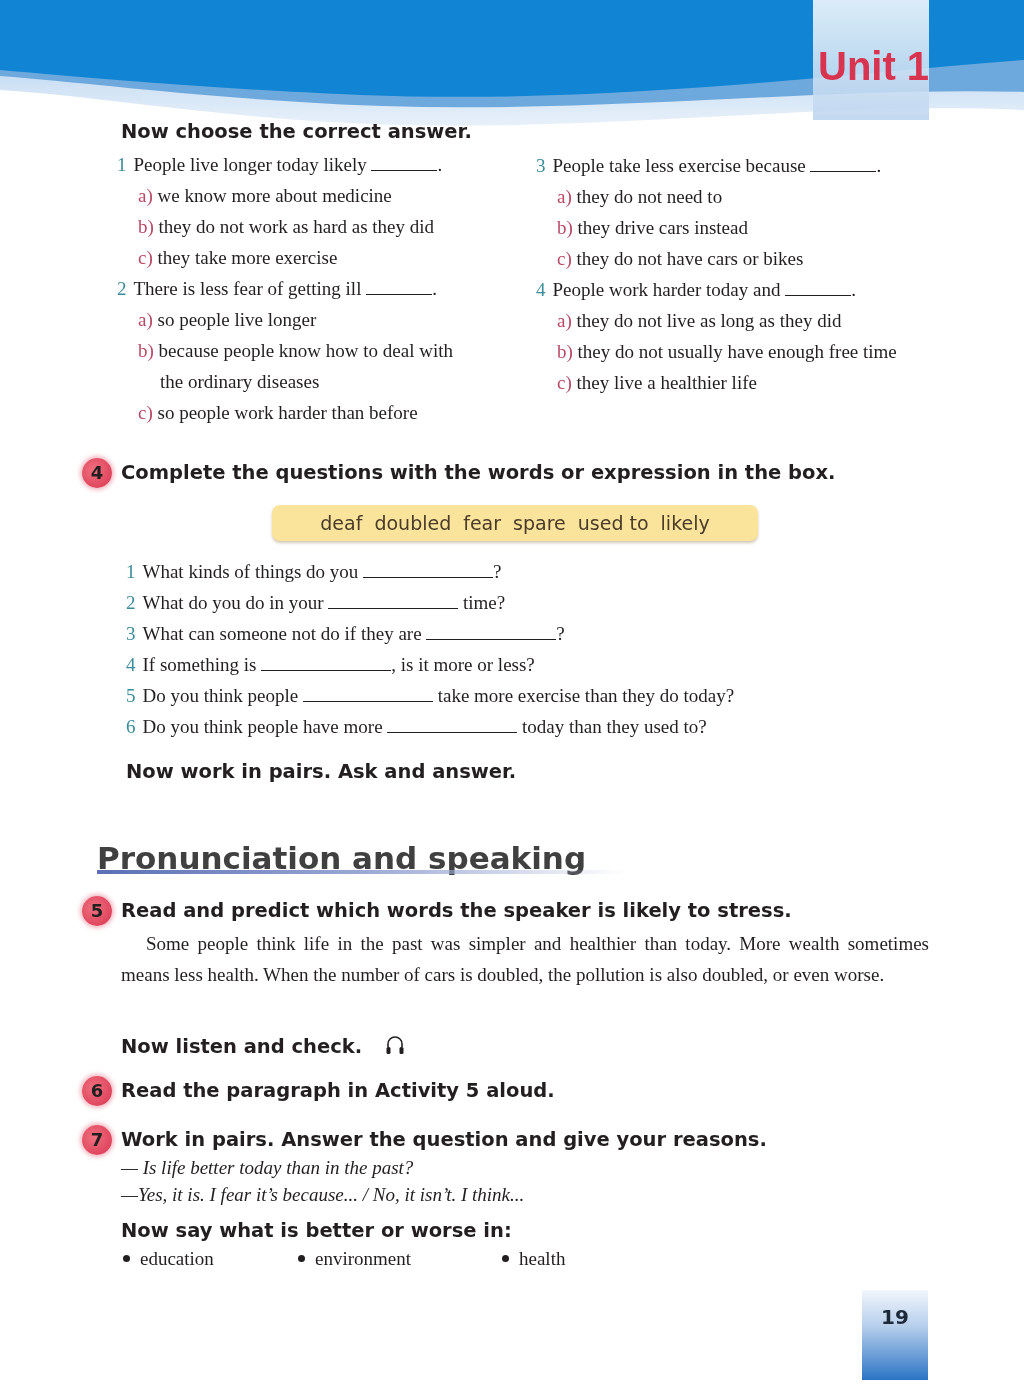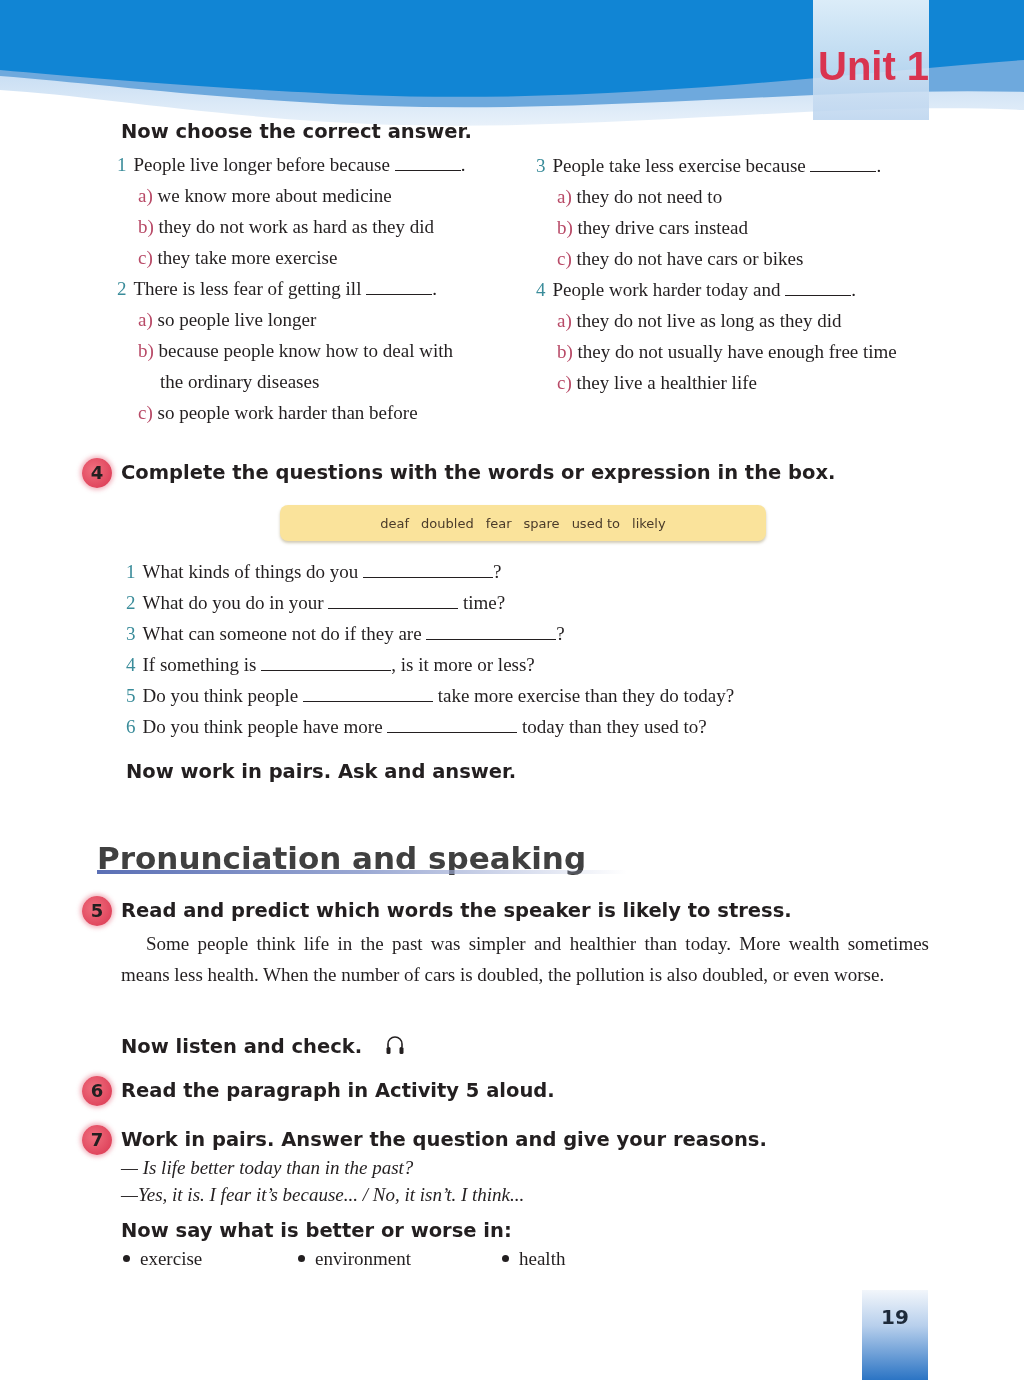--- a/index.html
+++ b/index.html
@@ -14,24 +14,24 @@
   .instr{position:absolute;font-family:"DejaVu Sans",sans-serif;font-weight:bold;font-size:19.5px;color:#231f20;}
   .line{position:absolute;font-size:19px;white-space:nowrap;}
   .num{color:#3a8c9a;margin-right:7px;}
   .opt{color:#b84a67;}
   .blank{display:inline-block;border-bottom:1px solid #231f20;height:14px;vertical-align:baseline;}
   .badge{position:absolute;width:30px;height:30px;border-radius:50%;
       background:radial-gradient(circle at 40% 40%,#f0707f,#d9344f);
       box-shadow:0 0 4px 2px rgba(217,52,79,0.35);
       font-family:"DejaVu Sans",sans-serif;font-weight:bold;font-size:18px;color:#231f20;
       text-align:center;line-height:30px;}
-  .wordbox{position:absolute;left:280px;top:505px;width:486px;height:36px;border-radius:8px;
+  .wordbox{position:absolute;left:272px;top:505px;width:486px;height:36px;border-radius:8px;
       background:#fae39b;box-shadow:0 2px 3px rgba(120,100,40,0.35);display:flex;
       align-items:center;justify-content:center;gap:12px;font-family:"DejaVu Sans",sans-serif;
-      font-size:13px;color:#4a3b2a;}
+      font-size:19px;color:#4a3b2a;}
   .section-title{position:absolute;left:97px;top:840px;font-family:"DejaVu Sans",sans-serif;
       font-weight:bold;font-size:31px;color:#404040;}
   .section-rule{position:absolute;left:97px;top:870px;width:530px;height:4px;
       background:linear-gradient(to right,#5a6fb5,#9aa8d3 50%,rgba(255,255,255,0));}
   .para{position:absolute;left:121px;top:928px;width:808px;font-size:19px;line-height:31px;text-align:justify;}
   .italic{position:absolute;font-style:italic;font-size:19px;white-space:nowrap;}
   .bullet{position:absolute;font-size:19px;white-space:nowrap;}
   .bullet .dot{display:inline-block;width:7px;height:7px;border-radius:50%;background:#231f20;
       margin-right:10px;vertical-align:middle;position:relative;top:-2px;}
   .page-tab{position:absolute;left:862px;top:1290px;width:66px;height:90px;
@@ -55,21 +55,21 @@
     <path d="M0 0 H1024 V92 C800 86 560 120 300 102 C170 94 80 82 0 76 Z" fill="#6ea9dd"></path>
     <path d="M0 0 H1024 V60 C850 72 620 105 360 95 C200 88 90 78 0 70 Z" fill="#1185d4"></path>
   </svg>
   <div class="unit-tab"></div>
   <div class="unit-label">Unit 1</div>
 </div>
 
 <div class="instr" style="left:121px;top:120px;">Now choose the correct answer.</div>
 
 <div class="line" style="left:117px;top:154px;">
-  <span class="num">1</span><span>People live longer before because</span>
+  <span class="num">1</span><span>People live longer today likely</span>
   <span class="blank" style="width:66px;"></span><span>.</span>
 </div>
 <div class="line" style="left:138px;top:185px;"><span class="opt">a)</span> <span>we know more about medicine</span></div>
 <div class="line" style="left:138px;top:216px;"><span class="opt">b)</span> <span>they do not work as hard as they did</span></div>
 <div class="line" style="left:138px;top:247px;"><span class="opt">c)</span> <span>they take more exercise</span></div>
 
 <div class="line" style="left:117px;top:278px;">
   <span class="num">2</span><span>There is less fear of getting ill</span>
   <span class="blank" style="width:66px;"></span><span>.</span>
 </div>
@@ -152,18 +152,18 @@
 
 <div class="badge" style="left:82px;top:1076px;">6</div>
 <div class="instr" style="left:121px;top:1079px;">Read the paragraph in Activity 5 aloud.</div>
 
 <div class="badge" style="left:82px;top:1125px;">7</div>
 <div class="instr" style="left:121px;top:1128px;">Work in pairs. Answer the question and give your reasons.</div>
 <div class="italic" style="left:121px;top:1157px;">— Is life better today than in the past?</div>
 <div class="italic" style="left:121px;top:1184px;">—Yes, it is. I fear it’s because... / No, it isn’t. I think...</div>
 <div class="instr" style="left:121px;top:1219px;">Now say what is better or worse in:</div>
 
-<div class="bullet" style="left:123px;top:1248px;"><span class="dot"></span><span>exercise</span></div>
+<div class="bullet" style="left:123px;top:1248px;"><span class="dot"></span><span>education</span></div>
 <div class="bullet" style="left:298px;top:1248px;"><span class="dot"></span><span>environment</span></div>
 <div class="bullet" style="left:502px;top:1248px;"><span class="dot"></span><span>health</span></div>
 
 <div class="page-tab"></div>
 <div class="page-num">19</div>
 
 </body></html>

